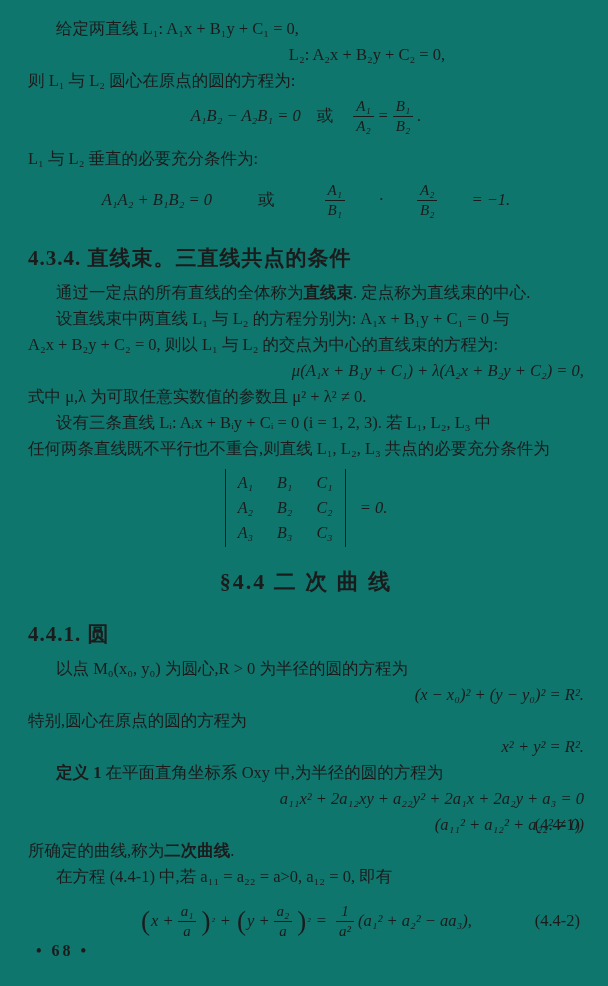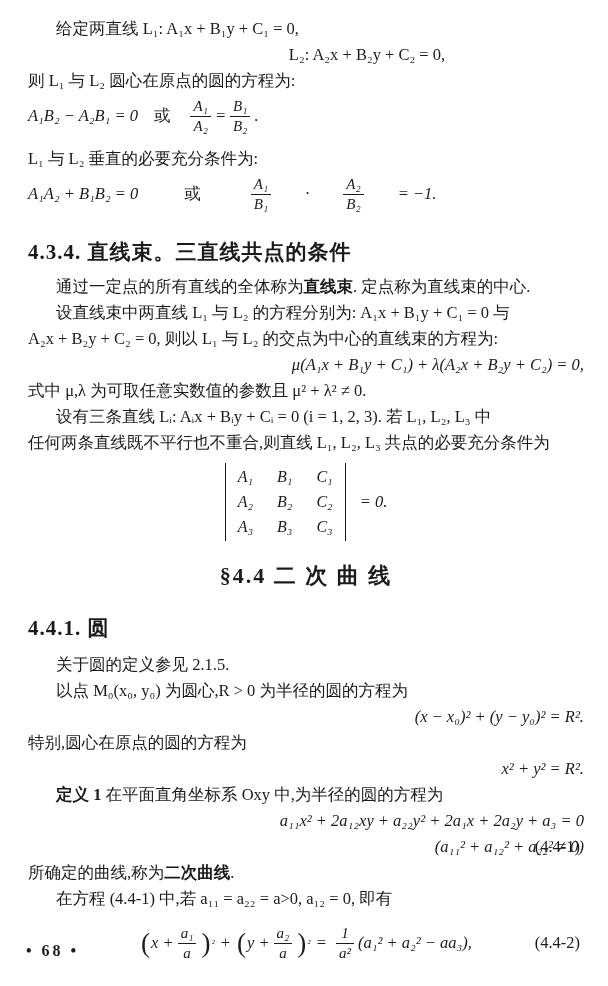--- a/index.html
+++ b/index.html
@@ -1,40 +1,40 @@
 <!DOCTYPE html>
 <html><head>
 <meta charset="utf-8">
 <style>
   html,body{margin:0;padding:0;background:#e8e8e8;}
   .page{
     position:relative;
     width:608px;height:986px;
     margin:0 auto;
-    background:#ffffff;
+    background:#0f766e;
     color:#1b1b1b;
     font-family:"Liberation Serif","DejaVu Serif",serif;
     font-size:16.5px;
     overflow:hidden;
     box-sizing:border-box;
     padding:16px 24px 0 28px;
   }
   .line{line-height:26px;min-height:26px;white-space:nowrap;}
   .indent{padding-left:28px;}
   .l2pad{padding-left:122px;text-align:center;}
   .center{text-align:right;}
   .math{font-style:italic;}
   .up{font-style:normal;}
   b{font-weight:bold;}
 
   
   .frac{display:inline-block;vertical-align:middle;text-align:center;line-height:1.1;font-size:15px;margin:0 4px;}
   .frac .num{display:block;border-bottom:1.4px solid #1b1b1b;padding:0 3px 1px;}
   .frac .den{display:block;padding:1px 3px 0;}
-  .fline{display:flex;align-items:center;height:44px;}
+  .fline{display:flex;align-items:center;justify-content:center;height:44px;}
   .conj{font-style:normal;margin:0 16px;}
 
   
   .h-sub{font-weight:bold;font-size:21px;line-height:32px;margin-top:20px;margin-bottom:6px;letter-spacing:1px;}
   .h-sec{font-weight:bold;font-size:22px;line-height:32px;margin-top:16px;letter-spacing:2px;text-align:center;}
 
   
   .det-row{display:flex;align-items:center;justify-content:center;margin:4px 0 0;height:84px;}
   .det{display:grid;grid-template-columns:repeat(3,auto);column-gap:24px;row-gap:7px;
        border-left:1.4px solid #1b1b1b;border-right:1.4px solid #1b1b1b;
@@ -43,21 +43,21 @@
 
   
   .eqrow{position:relative;}
   .eqlabel{position:absolute;right:4px;top:50%;transform:translateY(-50%);font-style:normal;}
 
   
   .bigeq{display:flex;align-items:center;justify-content:center;height:50px;margin-top:6px;}
   .bp{font-size:27px;font-weight:300;font-style:normal;vertical-align:middle;line-height:1;margin:0 1px;}
   .sup{font-size:11px;vertical-align:10px;}
 
-  .pagenum{position:absolute;left:26px;top:942px;font-weight:bold;letter-spacing:3px;font-size:16px;}
+  .pagenum{position:absolute;left:36px;top:942px;font-weight:bold;letter-spacing:3px;font-size:16px;}
 </style>
 </head>
 <body>
 
 <div class="page">
 
   <div class="line indent">给定两直线 L₁: A₁x + B₁y + C₁ = 0,</div>
   <div class="line l2pad">L₂: A₂x + B₂y + C₂ = 0,</div>
   <div class="line">则 L₁ 与 L₂ 圆心在原点的圆的方程为:</div>
 
@@ -71,21 +71,21 @@
     <span>=</span>
     <span class="frac">
       <span class="num">B₁</span>
       <span class="den">B₂</span>
     </span>
     <span>.</span>
   </div>
 
   <div class="line" style="margin-top:8px;">L₁ 与 L₂ 垂直的必要充分条件为:</div>
 
-  <div class="fline math" style="margin-top:0;gap:30px;">
+  <div class="fline math" style="margin-top:6px;gap:30px;">
     <span>A₁A₂ + B₁B₂ = 0</span>
     <span class="conj">或</span>
     <span class="frac">
       <span class="num">A₁</span>
       <span class="den">B₁</span>
     </span>
     <span>·</span>
     <span class="frac">
       <span class="num">A₂</span>
       <span class="den">B₂</span>
@@ -115,21 +115,20 @@
       <span>B₃</span>
       <span>C₃</span>
     </div>
     <span class="det-rhs up">= 0.</span>
   </div>
 
   <div class="h-sec">§4.4  二 次 曲 线</div>
 
   <div class="h-sub">4.4.1. 圆</div>
 
-  <div class="line indent" style="margin-top:8px;">关于圆的定义参见 2.1.5.</div>
   <div class="line indent">以点 M₀(x₀, y₀) 为圆心,R &gt; 0 为半径的圆的方程为</div>
   <div class="line center math">(x − x₀)² + (y − y₀)² = R².</div>
   <div class="line">特别,圆心在原点的圆的方程为</div>
   <div class="line center math">x² + y² = R².</div>
   <div class="line indent"><b>定义 1</b><span>  在平面直角坐标系 Oxy 中,为半径的圆的方程为</span></div>
   <div class="line center math">a₁₁x² + 2a₁₂xy + a₂₂y² + 2a₁x + 2a₂y + a₃ = 0</div>
 
   <div class="line center math eqrow">
     <span>(a₁₁² + a₁₂² + a₂₂² ≠ 0)</span>
     <span class="eqlabel">(4.4-1)</span>

